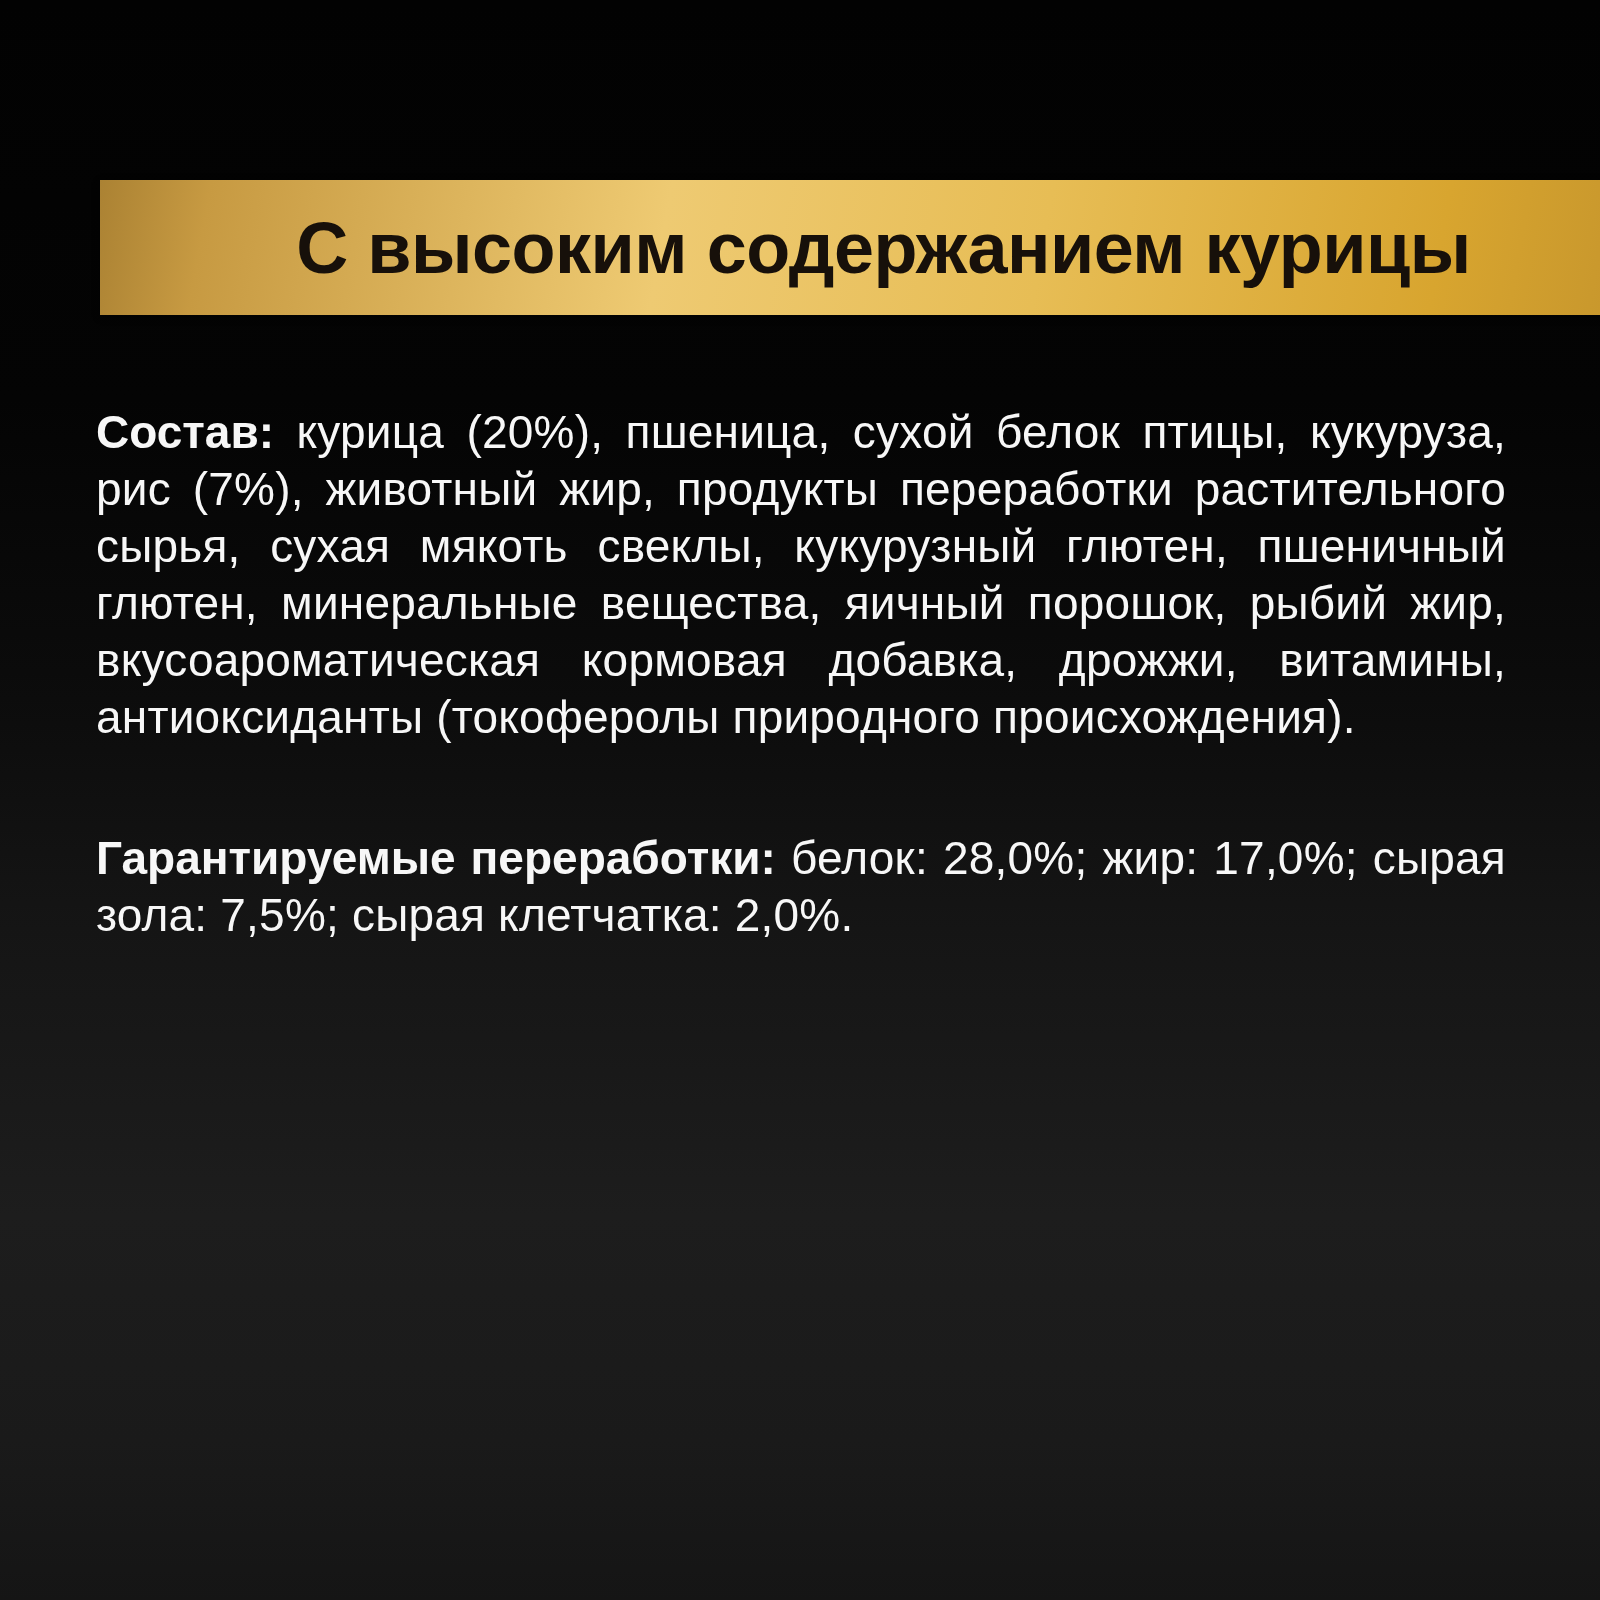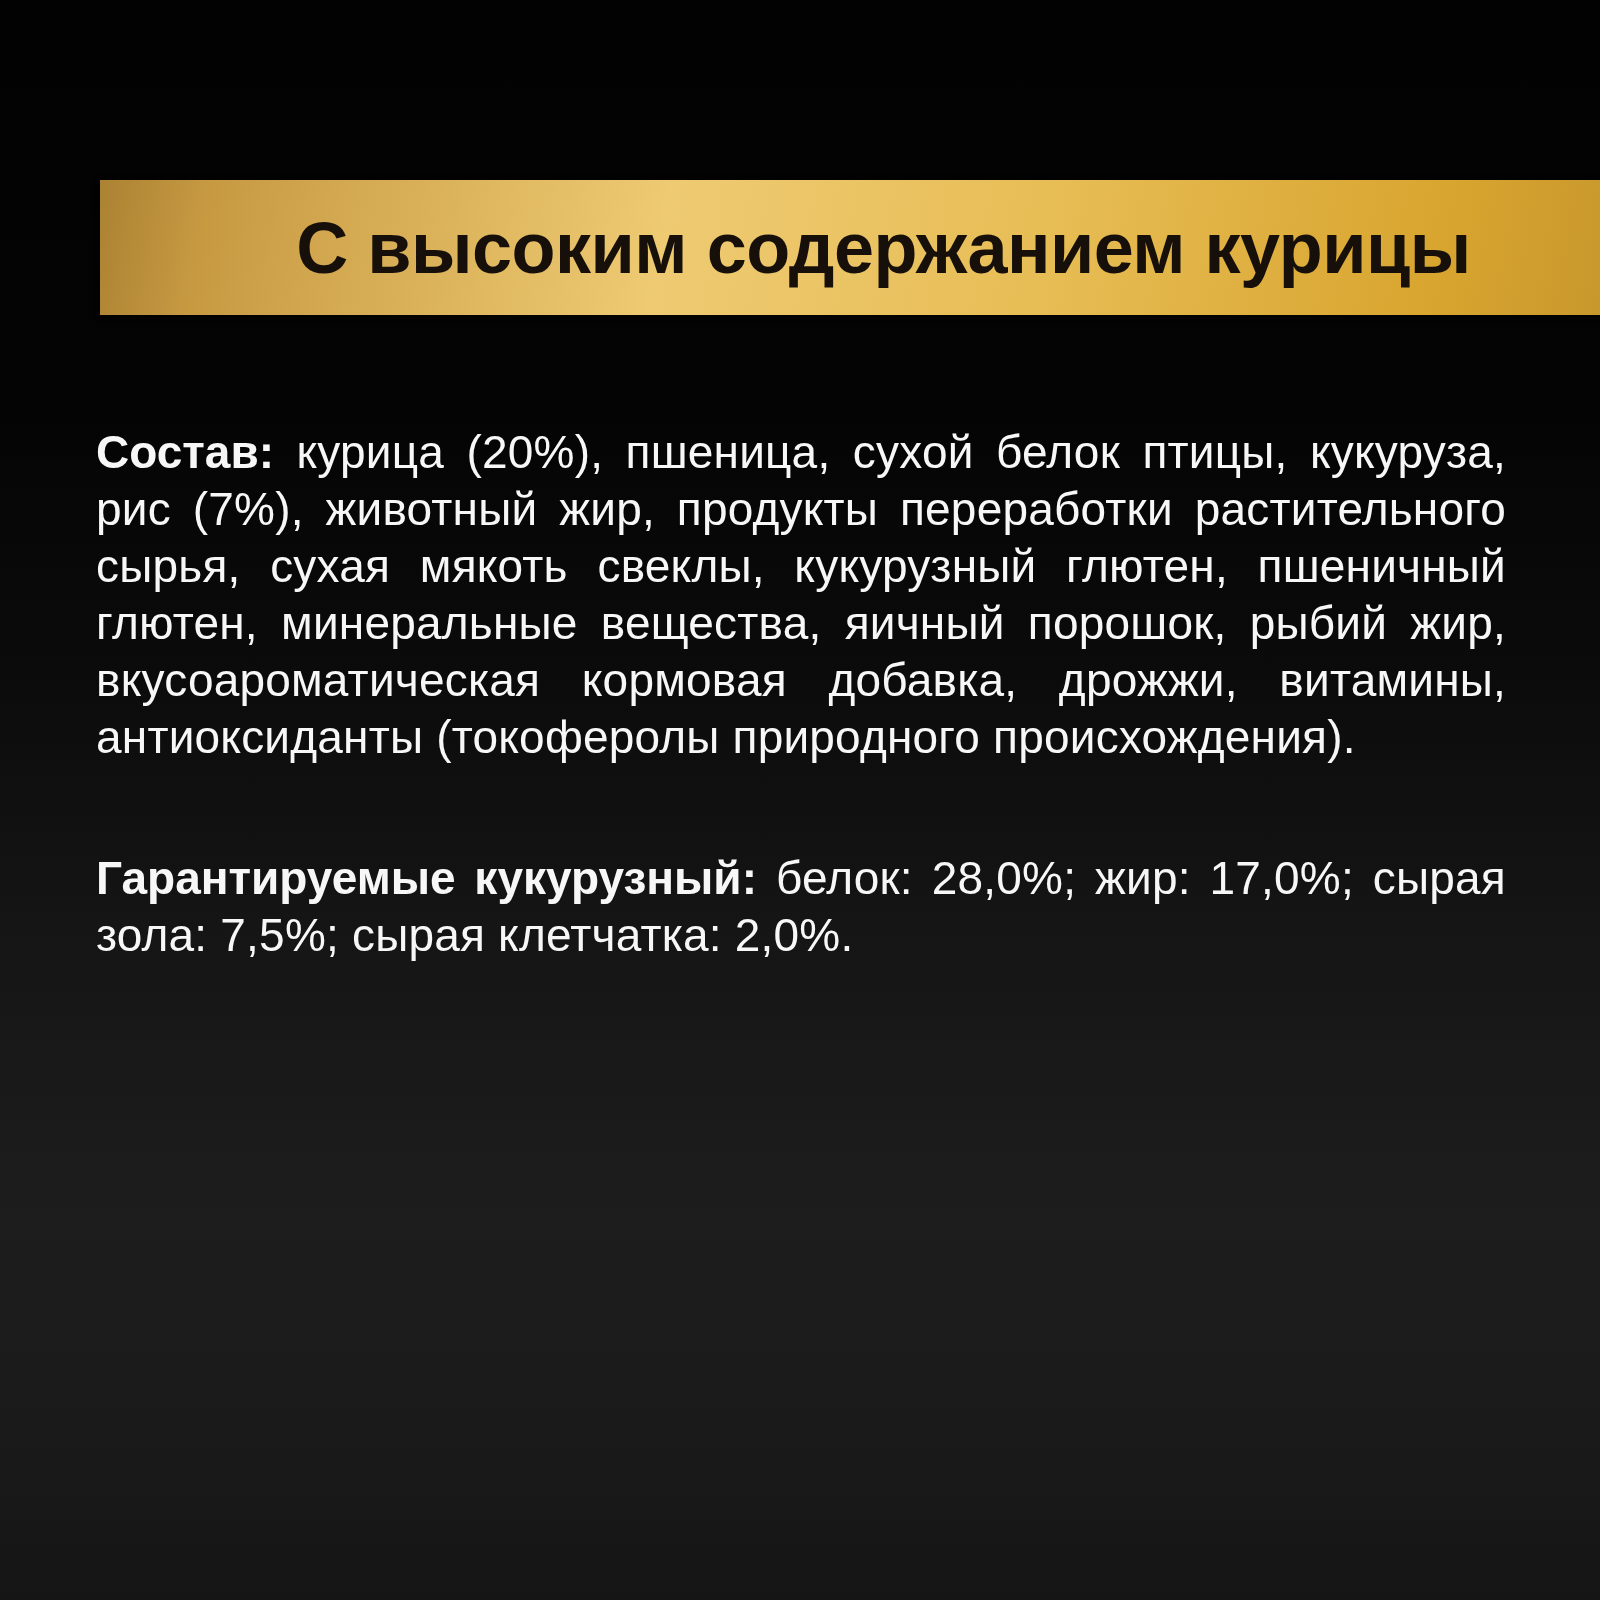--- a/index.html
+++ b/index.html
@@ -45,21 +45,20 @@
     font-size: 72px;
     font-weight: 700;
     letter-spacing: -0.5px;
     white-space: nowrap;
   }
   .content {
     position: absolute;
     left: 96px;
     top: 404px;
     width: 1410px;
-    margin-top: 20px;
   }
   .section {
     margin: 0;
     color: #f7f7f7;
     font-size: 46px;
     line-height: 57px;
     text-align: justify;
     text-align-last: left;
     letter-spacing: 0.2px;
   }
@@ -81,18 +80,18 @@
 
   <div class="content">
 
     <p class="section composition">
       <strong>Состав:</strong>
       <span>курица (20%), пшеница, сухой белок птицы, кукуруза, рис (7%), животный жир, продукты переработки растительного сырья, сухая мякоть свеклы, кукурузный глютен, пшеничный глютен, минеральные вещества, яичный порошок, рыбий жир, вкусоароматическая кормовая добавка, дрожжи, витамины, антиоксиданты (токоферолы природного происхождения).</span>
     </p>
 
 
     <p class="section guaranteed">
-      <strong>Гарантируемые кукурузный:</strong>
+      <strong>Гарантируемые переработки:</strong>
       <span>белок: 28,0%; жир: 17,0%; сырая зола: 7,5%; сырая клетчатка: 2,0%.</span>
     </p>
 
   </div>
 </div>
 
 </body></html>

